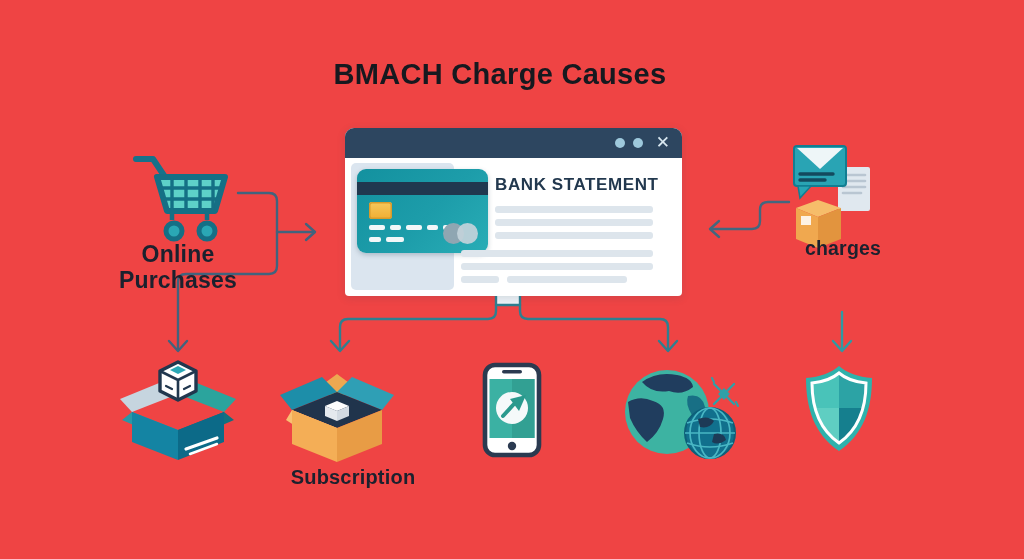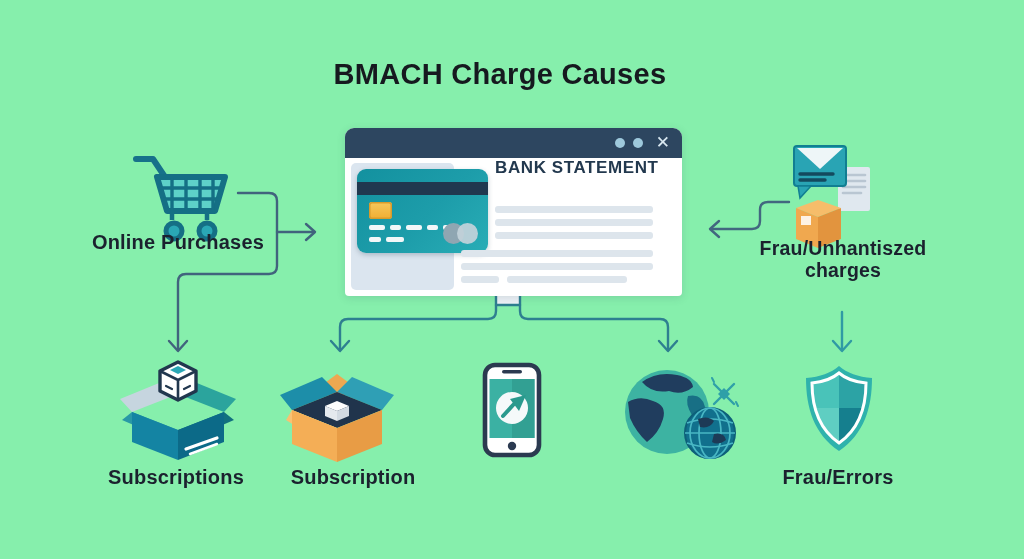--- a/index.html
+++ b/index.html
@@ -1,17 +1,17 @@
 <!DOCTYPE html>
 <html><head>
 <meta charset="utf-8">
 <style>
   html,body{margin:0;padding:0;background:#ffffff;}
   #canvas{
-    position:relative;width:1024px;height:559px;background:#86efac;overflow:hidden;
+    position:relative;width:1024px;height:559px;background:#ef4444;overflow:hidden;
     font-family:"Liberation Sans","DejaVu Sans",sans-serif;color:#1c2230;
   }
   .abs{position:absolute;}
   .label{
     position:absolute;text-align:center;font-size:20px;font-weight:600;
     color:#1b212e;letter-spacing:.2px;line-height:1.15;
   }
   .title{
     position:absolute;left:0;top:58;width:1000px;text-align:center;
     font-size:29px;font-weight:bold;color:#16191f;letter-spacing:.3px;top:58px;
@@ -38,21 +38,21 @@
   }
   .card-stripe{position:absolute;left:0;top:13px;width:100%;height:13px;background:#20384f;}
   .card-chip{
     position:absolute;left:12px;top:33px;width:23px;height:17px;border-radius:3px;
     background:linear-gradient(180deg,#f6c85c 0%,#f0ae33 100%);
     box-shadow:inset 0 0 0 1.5px #d99b2b;
   }
   .dash{position:absolute;height:5px;border-radius:2px;background:#f2f7f8;}
   .card-circ{position:absolute;bottom:9px;width:21px;height:21px;border-radius:50%;}
   .bank-head{
-    position:absolute;left:150px;top:0;font-size:17px;font-weight:bold;
+    position:absolute;left:150px;top:17px;font-size:17px;font-weight:bold;
     color:#22384e;letter-spacing:.6px;white-space:nowrap;
   }
   .gbar{position:absolute;height:7px;border-radius:3px;background:#dde5ec;}
   svg{display:block;}
 </style>
 </head>
 <body>
 
 <div id="canvas">
 
@@ -99,21 +99,21 @@
         <path d="M58,30 V62"></path>
         <path d="M72,30 V62"></path>
         <path d="M85,30 V62"></path>
       <path d="M32,40 H94"></path>
         <path d="M35,51 H91"></path>
     </g>
     <path d="M44,63 V72 M79,63 V72" stroke="#156f85" stroke-width="4.5"></path>
     <circle cx="46" cy="83" r="8" fill="#2aa7b5" stroke="#156f85" stroke-width="5"></circle>
     <circle cx="79" cy="83" r="8" fill="#2aa7b5" stroke="#156f85" stroke-width="5"></circle>
   </svg>
-  <div class="label" style="left:88px;top:231px;width:180px;font-size:20px">Online Purchases</div>
+  <div class="label" style="left:88px;top:241px;width:180px;font-size:23px">Online Purchases</div>
 
   <svg class="abs" style="left:780px;top:142px" width="100" height="115" viewBox="0 0 100 115">
     <g>
       <rect x="58" y="25" width="32" height="44" rx="2" fill="#e0e8ef"></rect>
       <g stroke="#b9c6d2" stroke-width="2.6" stroke-linecap="round">
         <path d="M63,33 H85"></path>
           <path d="M63,39 H85"></path>
           <path d="M63,45 H85"></path>
           <path d="M63,51 H81"></path>
       </g>
@@ -125,21 +125,20 @@
       <polygon points="18,44 31,44 20,56" fill="#29a4b4" stroke="#117e92" stroke-width="1.5"></polygon>
     </g>
     <g>
       <polygon points="38,58 61,66 38,75 16,66" fill="#f6bd6a"></polygon>
       <polygon points="16,66 38,75 38,106 16,97" fill="#f0a84f"></polygon>
       <polygon points="61,66 38,75 38,106 61,97" fill="#e2943e"></polygon>
       <rect x="21" y="74" width="10" height="9" fill="#ffffff" opacity="0.85"></rect>
     </g>
   </svg>
   <div class="label" style="left:753px;top:237px;width:180px;font-size:19.5px">
-    <span style="display:block">Frau/Unhantiszed</span>
     <span style="display:block">charges</span>
   </div>
 
   <div class="browser">
     <div class="titlebar">
       <span class="dot" style="right:57px"></span>
       <span class="dot" style="right:39px"></span>
       <span class="closex">✕</span>
     </div>
     <div class="bwin-body">
@@ -177,21 +176,20 @@
     <polygon points="106,52 60,70 60,100 106,82" fill="#0c6a88"></polygon>
     <path d="M68,89 L99,78" stroke="#ffffff" stroke-width="3.2" stroke-linecap="round"></path>
     <path d="M72,94 L99,84" stroke="#ffffff" stroke-width="2.4" stroke-linecap="round"></path>
     <g>
       <polygon points="60,2 78,11 78,31 60,40 42,31 42,11" fill="#ffffff" stroke="#21374e" stroke-width="3.4" stroke-linejoin="round"></polygon>
       <path d="M42,11 L60,20 L78,11 M60,20 V40" fill="none" stroke="#21374e" stroke-width="2.6"></path>
       <polygon points="60,6 68,10 60,14 52,10" fill="#2aa7b5"></polygon>
       <path d="M48,26 l6,3 M66,29 l6,-3" stroke="#21374e" stroke-width="2.2" stroke-linecap="round"></path>
     </g>
   </svg>
-  <div class="label" style="left:91px;top:466px;width:170px">Subscriptions</div>
 
   <svg class="abs" style="left:280px;top:362px" width="115" height="100" viewBox="0 0 115 100">
     <polygon points="38,26 57,12 76,26 57,38" fill="#eda851"></polygon>
     <polygon points="12,48 57,30 42,15 0,33" fill="#1d8ea9"></polygon>
     <polygon points="102,48 57,30 72,15 114,33" fill="#2f9fb5"></polygon>
     <polygon points="12,48 57,30 102,48 57,66" fill="#20344c"></polygon>
     <g>
       <polygon points="45,44 57,39 69,44 57,49" fill="#fdfdfd"></polygon>
       <polygon points="45,44 57,49 57,59 45,54" fill="#e4e9ee"></polygon>
       <polygon points="69,44 57,49 57,59 69,54" fill="#d2dae2"></polygon>
@@ -247,15 +245,14 @@
     </defs>
     <path d="M37,2 C45,9 56,13 70,14 C70,44 62,70 37,87 C12,70 4,44 4,14 C18,13 29,9 37,2 Z" fill="#2fb2ac"></path>
     <g clip-path="url(#shieldClip)">
       <rect x="0" y="0" width="37" height="44" fill="#49c3b9"></rect>
       <rect x="37" y="0" width="37" height="44" fill="#2ca3a5"></rect>
       <rect x="0" y="44" width="37" height="46" fill="#5fcec2"></rect>
       <rect x="37" y="44" width="37" height="46" fill="#157f8e"></rect>
     </g>
     <path d="M37,9 C44,15 53,18 64,19 C64,44 57,65 37,79 C17,65 10,44 10,19 C21,18 30,15 37,9 Z" fill="none" stroke="#ffffff" stroke-width="3"></path>
   </svg>
-  <div class="label" style="left:753px;top:466px;width:170px">Frau/Errors</div>
 
 </div>
 
 </body></html>

